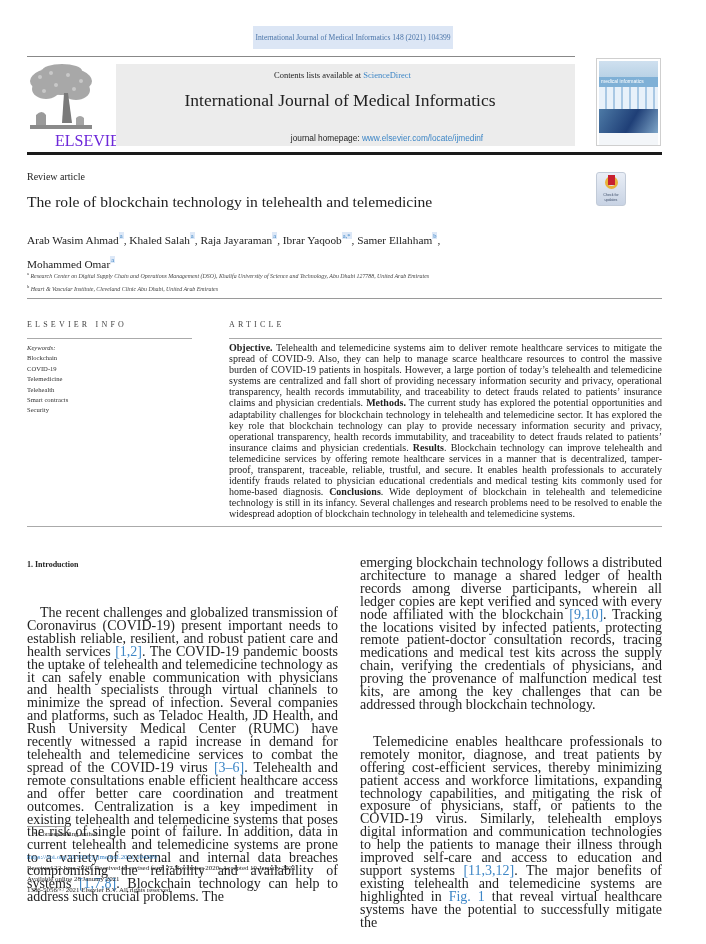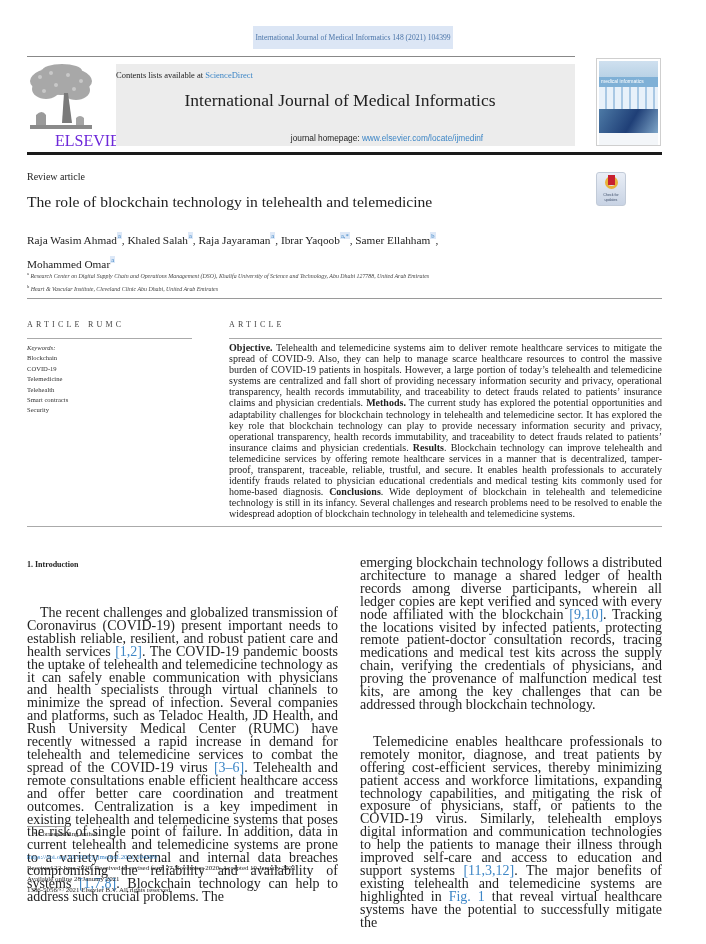--- a/index.html
+++ b/index.html
@@ -10,21 +10,21 @@
 
   #running-head { left: 0; width: 706px; top: 33px; text-align: center; font-size: 7.6px; color: #4a74a8; }
   #running-head span { background: #dce6f5; padding: 7px 2px; }
 
   #top-rule { left: 27px; width: 548px; top: 56px; height: 1px; background: #888; }
 
   #elsevier-logo { left: 26px; top: 63px; width: 70px; height: 85px; }
   #elsevier-word { left: 26px; top: 132px; font-size: 16px; color: #6d28d9; letter-spacing: 0px; margin-left: 29px; }
 
   #masthead { left: 116px; top: 64px; width: 459px; height: 82px; background: #ececec; }
-  #contents-line { left: 116px; width: 453px; top: 70px; font-size: 8.5px; color: #222; }
+  #contents-line { left: 116px; width: 453px; top: 70px; text-align: center; font-size: 8.5px; color: #222; }
   #journal-title { left: 116px; width: 448px; top: 90px; text-align: center; font-size: 17.5px; color: #222; }
   #homepage-line { left: 116px; width: 542px; top: 133px; text-align: center; font-family: "Liberation Sans", sans-serif; font-size: 8.3px; color: #222; }
 
   #cover { left: 596px; top: 58px; width: 65px; height: 88px; border: 1px solid #cfcfcf; background: #fff; overflow: hidden; }
   #cover .c-top { position: absolute; left: 2px; top: 2px; right: 2px; height: 16px; background: linear-gradient(#cfe0ef, #b9d2e6); }
   #cover .c-band { position: absolute; left: 2px; top: 18px; right: 2px; height: 10px; background: #7fb0d6; }
   #cover .c-title { position: absolute; left: 4px; top: 19px; font-family: "Liberation Sans", sans-serif; font-size: 5px; color: #fff; }
   #cover .c-grid { position: absolute; left: 2px; top: 28px; right: 2px; height: 22px;
      background: repeating-linear-gradient(90deg, #e8f1fa 0 6px, #a9c8e4 6px 8px), #cfe0ef; }
   #cover .c-photo { position: absolute; left: 2px; top: 50px; right: 2px; height: 24px; background: linear-gradient(120deg, #4d7aa6, #1f3f77 55%, #7fa6c8); }
@@ -121,31 +121,31 @@
 <div id="article-type" class="abs">Review article</div>
 <div id="article-title" class="abs">The role of blockchain technology in telehealth and telemedicine</div>
 
 <div id="crossmark" class="abs">
   <div class="cm-ring"></div>
   <div class="cm-flag"></div>
   <div class="cm-text">Check for updates</div>
 </div>
 
 <div id="authors" class="abs">
-  <span>Raja Wasim Ahmad</span><sup>a</sup><span>, </span><span>Khaled Salah</span><sup>a</sup><span>, </span><span>Raja Jayaraman</span><sup>a</sup><span>, </span><span>Ibrar Yaqoob</span><sup>a,*</sup><span>, </span><span>Samer Ellahham</span><sup>b</sup><span>,</span><br><span>Mohammed Omar</span><sup>a</sup>
+  <span>Arab Wasim Ahmad</span><sup>a</sup><span>, </span><span>Khaled Salah</span><sup>a</sup><span>, </span><span>Raja Jayaraman</span><sup>a</sup><span>, </span><span>Ibrar Yaqoob</span><sup>a,*</sup><span>, </span><span>Samer Ellahham</span><sup>b</sup><span>,</span><br><span>Mohammed Omar</span><sup>a</sup>
 </div>
 
 <div id="affils" class="abs">
   <div><sup>a</sup> <span>Research Center on Digital Supply Chain and Operations Management (DSO), Khalifa University of Science and Technology, Abu Dhabi 127788, United Arab Emirates</span></div>
   <div><sup>b</sup> <span>Heart &amp; Vascular Institute, Cleveland Clinic Abu Dhabi, United Arab Emirates</span></div>
 </div>
 
 <div id="rule-2" class="abs"></div>
 
-<div id="article-info-label" class="abs sec-label">ARTICLE RUMC</div>
+<div id="article-info-label" class="abs sec-label">ELSEVIER INFO</div>
 <div id="abstract-label" class="abs sec-label">ARTICLE</div>
 <div id="rule-info" class="abs"></div>
 <div id="rule-abstract" class="abs"></div>
 
 <div id="keywords" class="abs">
   <div class="kw-head">Keywords:</div>
   <div>Blockchain</div>
   <div>COVID-19</div>
   <div>Telemedicine</div>
   <div>Telehealth</div>

